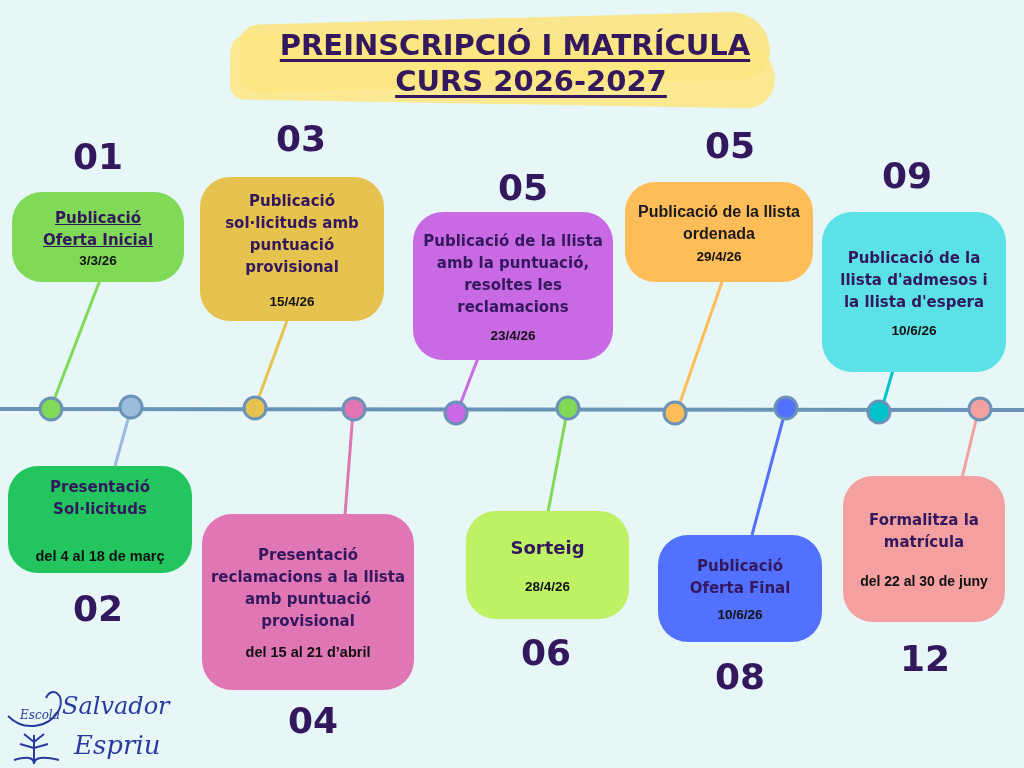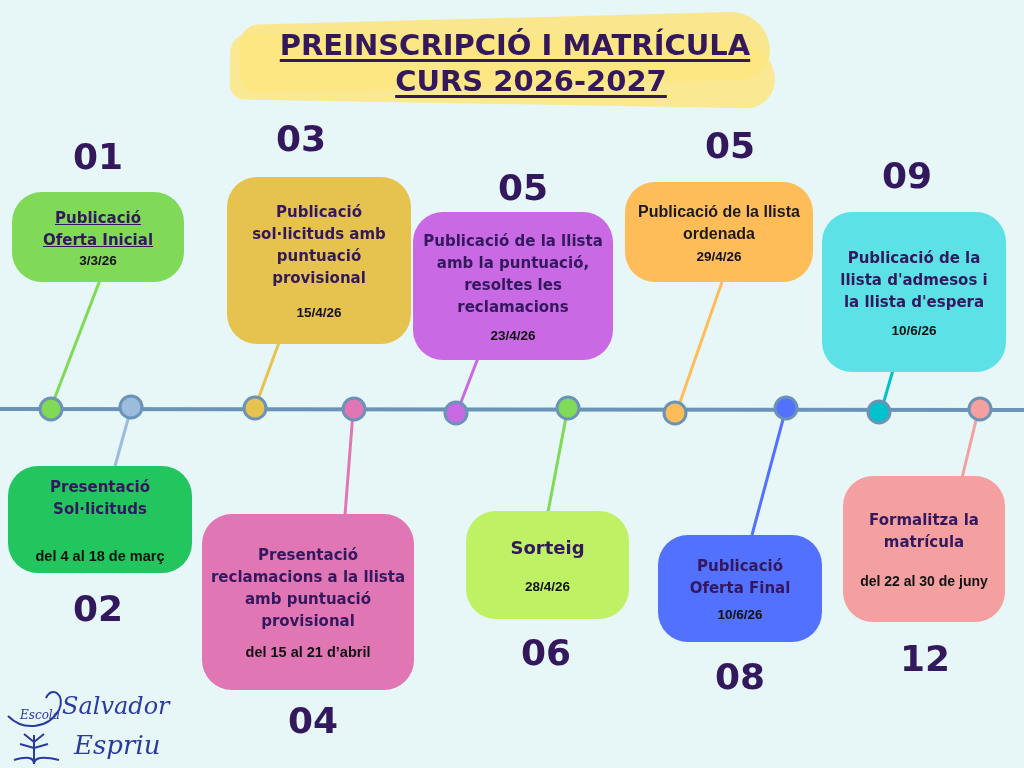--- a/index.html
+++ b/index.html
@@ -86,21 +86,21 @@
 <div class="card" style="left:12px;top:192px;width:172px;height:90px;background:#80d957;">
   <div class="lbl u" style="max-width:125px;">Publicació Oferta Inicial</div>
   <div class="date" style="margin-top:2px;">3/3/26</div>
 </div>
 
 <div class="card" style="left:8px;top:466px;width:184px;height:107px;background:#22c55e;gap:18px;">
   <div class="lbl" style="max-width:120px;">Presentació Sol·licituds</div>
   <div class="date" style="margin-top:10px;font-size:14.5px;">del 4 al 18 de març</div>
 </div>
 
-<div class="card" style="left:227px;top:177px;width:184px;height:167px;background:#e6c24f;gap:12px;">
+<div class="card" style="left:200px;top:177px;width:184px;height:144px;background:#e6c24f;gap:12px;">
   <div class="lbl" style="max-width:160px;">Publicació sol·licituds amb puntuació provisional</div>
   <div class="date" style="margin-top:4px;">15/4/26</div>
 </div>
 
 <div class="card" style="left:202px;top:514px;width:212px;height:176px;background:#e176b5;">
   <div class="lbl" style="max-width:195px;">Presentació reclamacions a la llista amb puntuació provisional</div>
   <div class="date" style="margin-top:12px;font-size:14.5px;">del 15 al 21 d’abril</div>
 </div>
 
 <div class="card" style="left:413px;top:212px;width:200px;height:148px;background:#c96ae4;">

